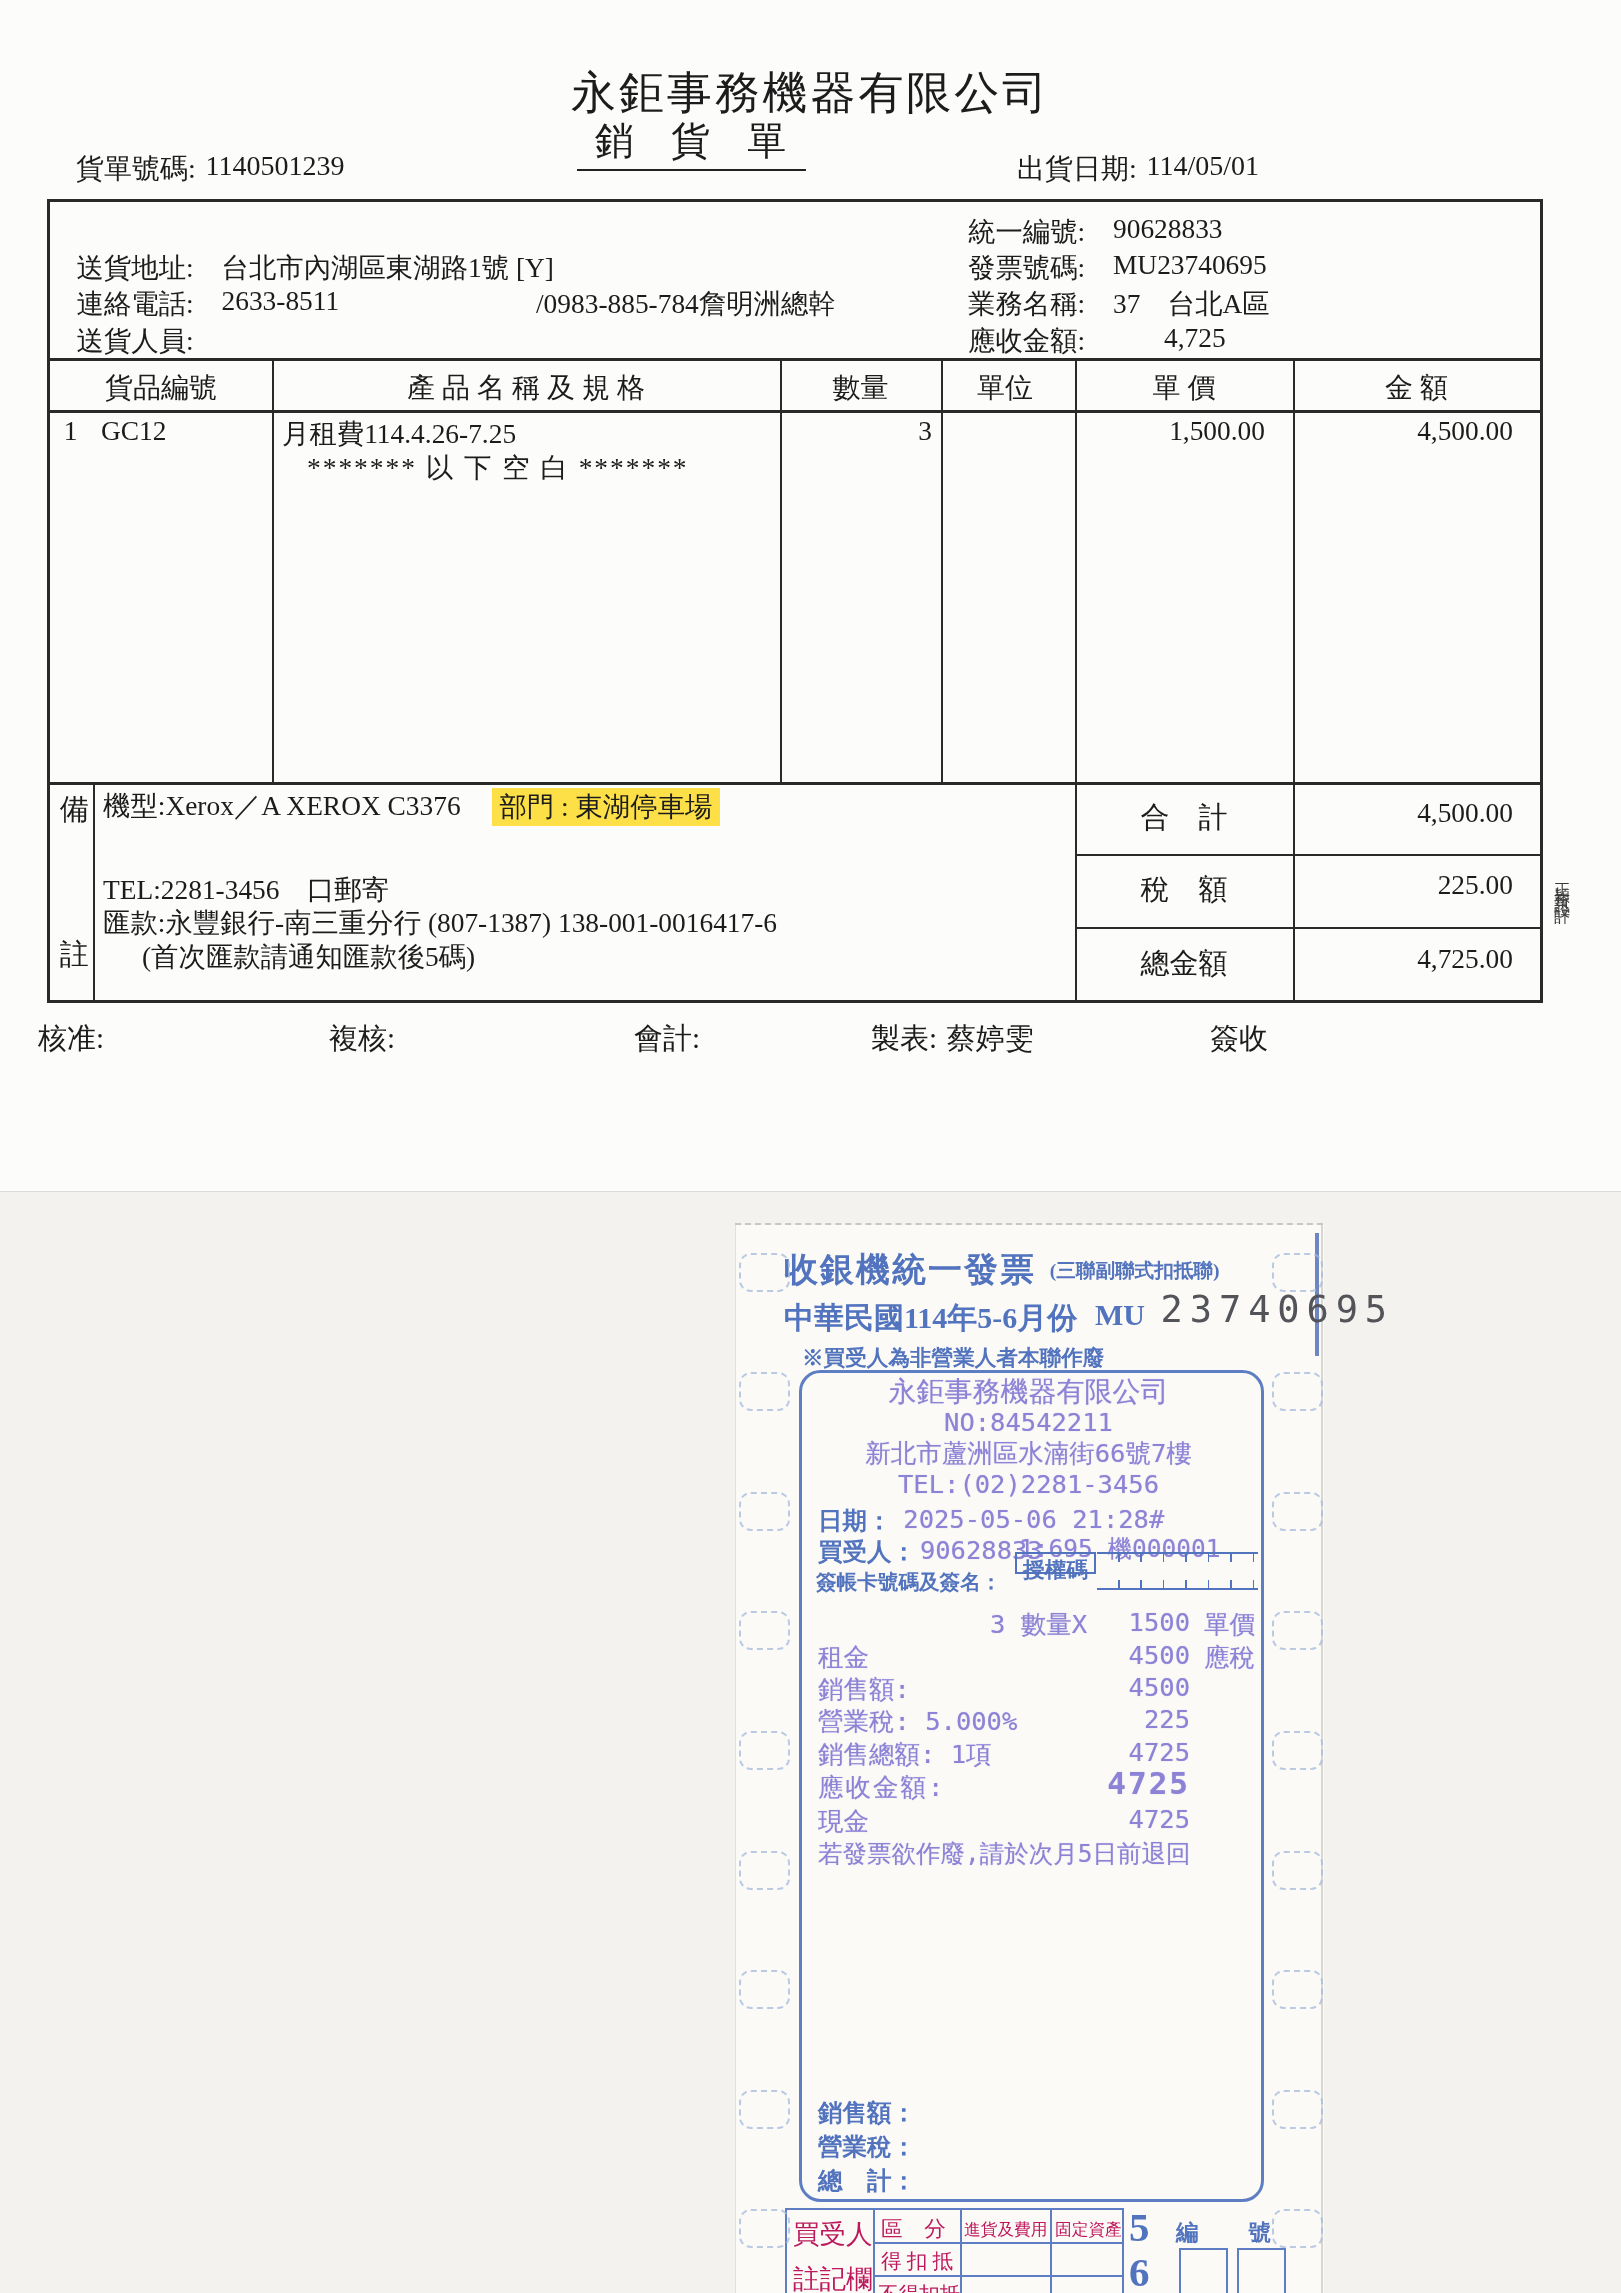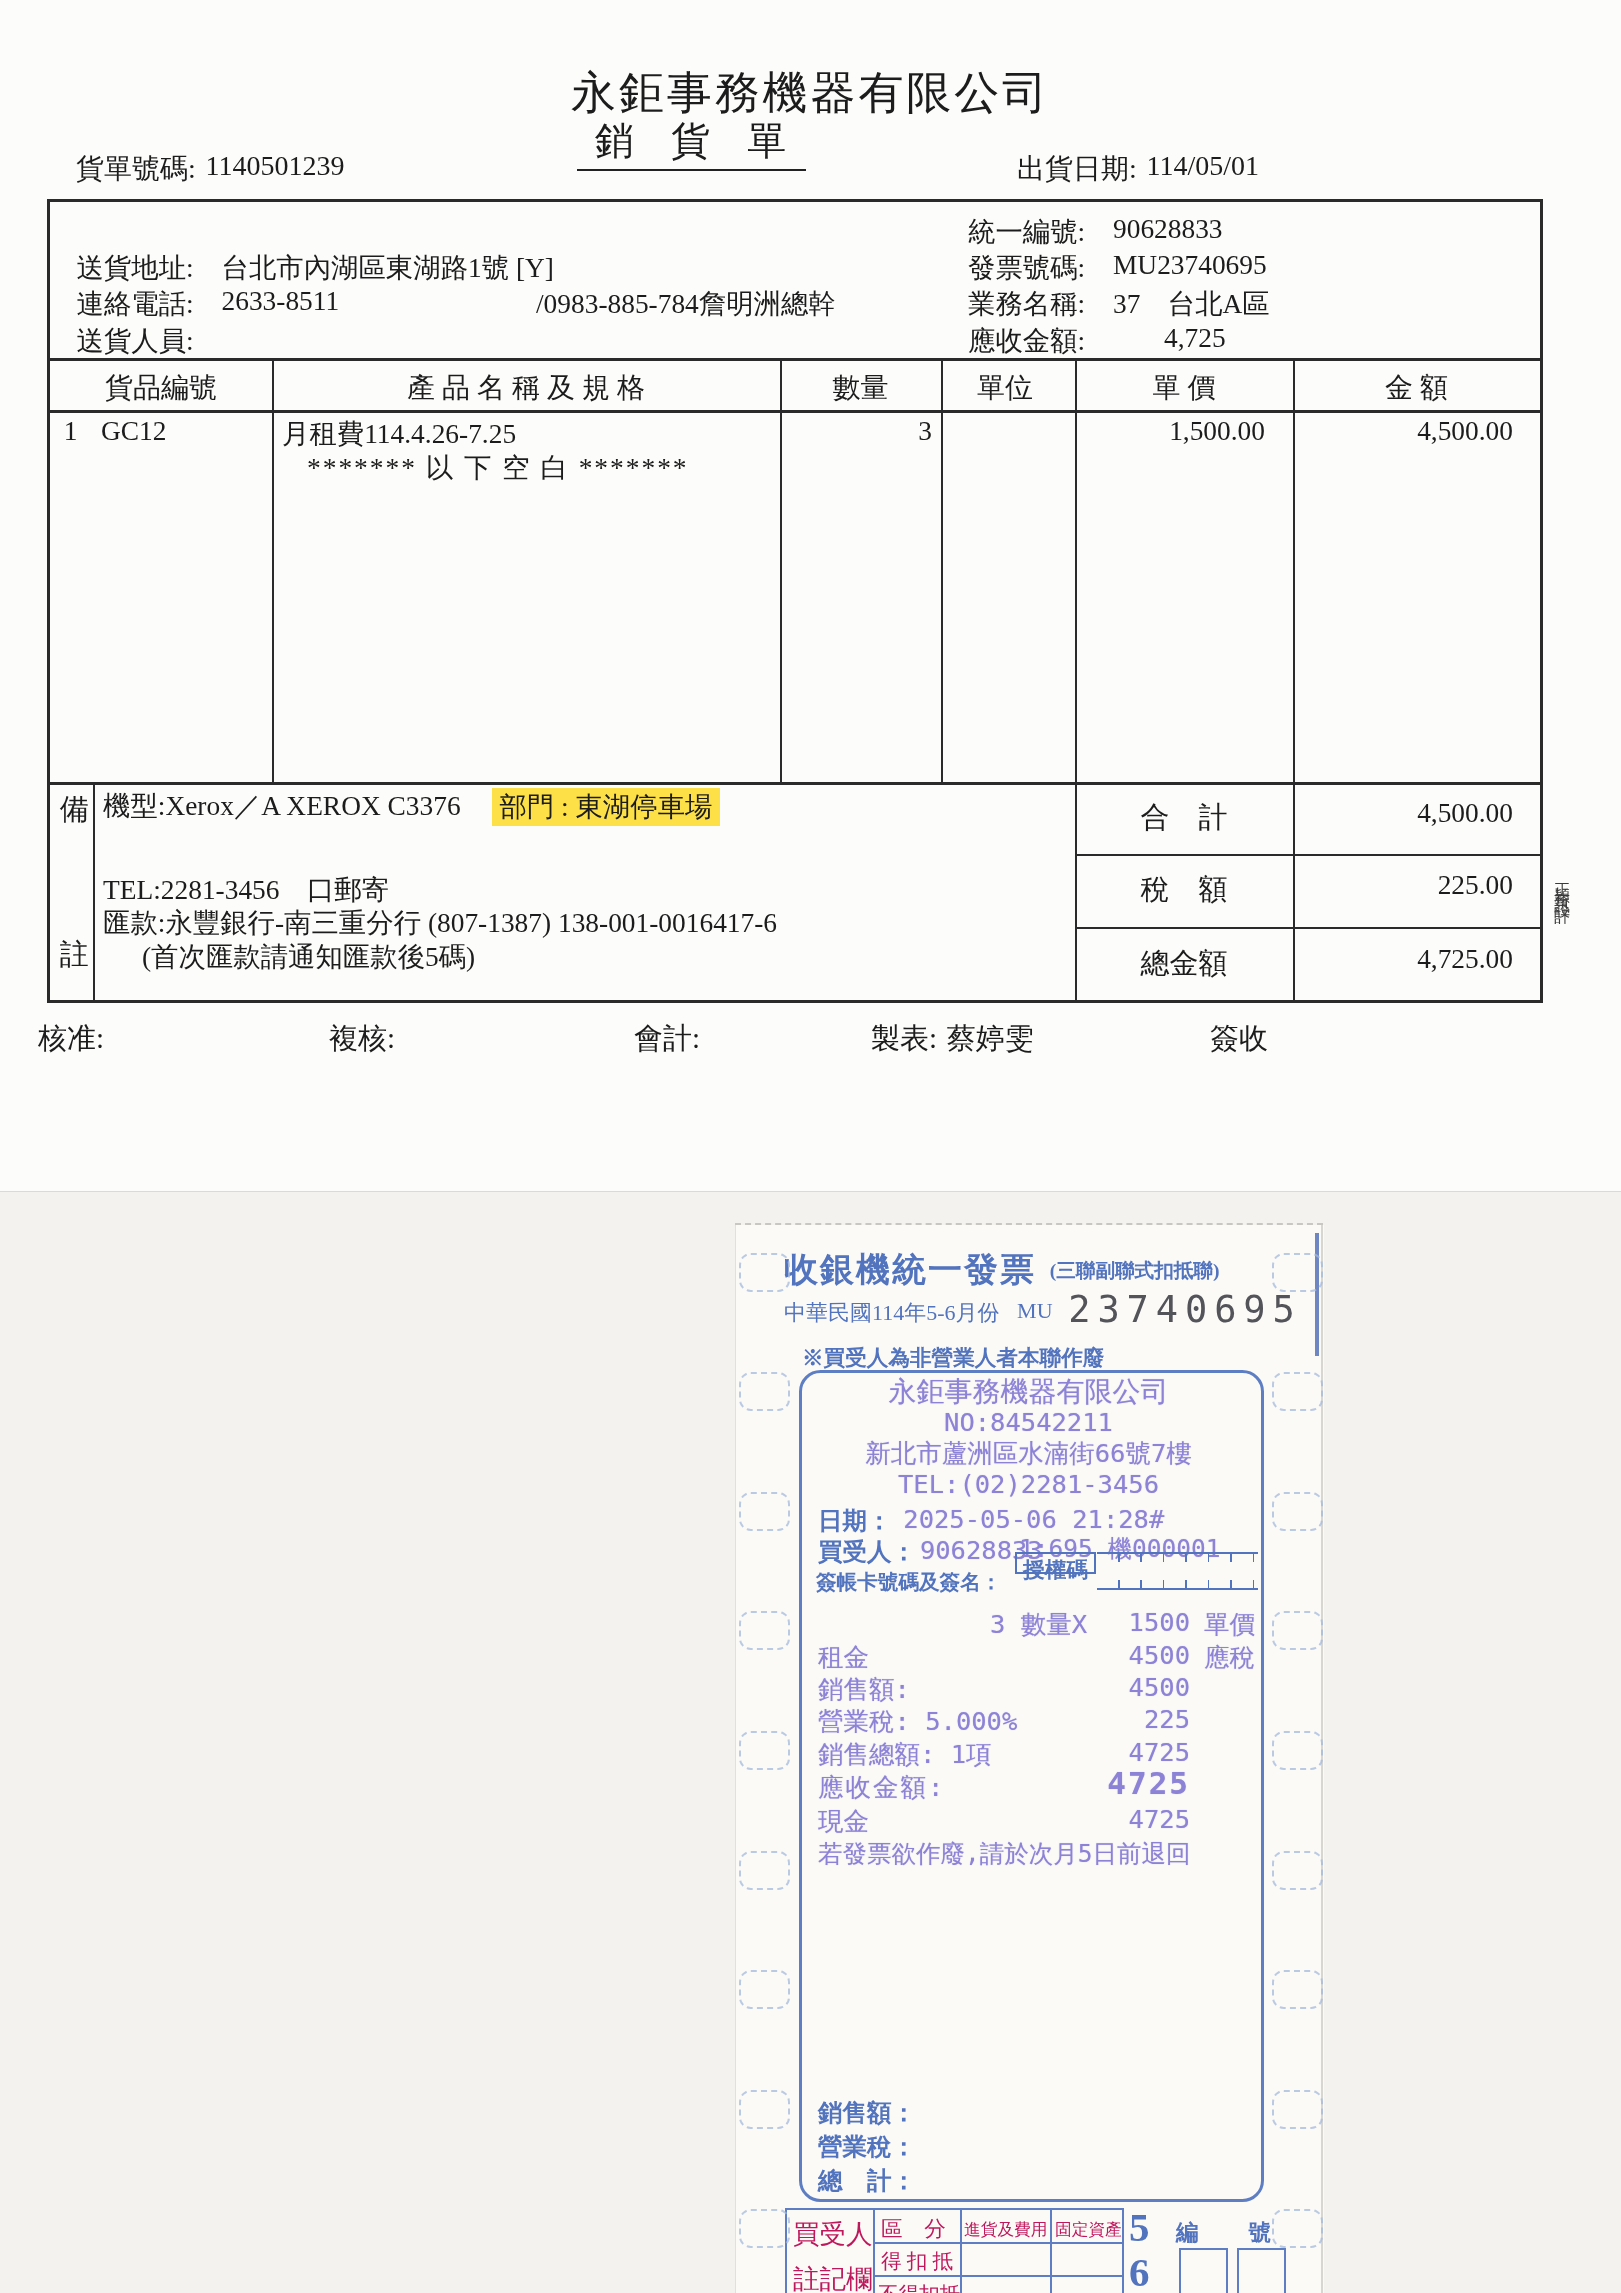--- a/index.html
+++ b/index.html
@@ -26,21 +26,21 @@
   .sig{font-size:29px;white-space:nowrap;display:flex;gap:9.8px;}
   
   .receipt-paper{left:735px;top:1225px;width:588px;height:1068px;background:#fbfaf7;border-left:1px solid #e2e0db;}
   .tear{left:735px;top:1223px;width:588px;height:0;border-top:2px dashed #c9c7c2;}
   .r-edge{left:1321px;top:1225px;width:2px;height:1068px;background:#d8d6d1;}
   .r-bluebar{left:1315px;top:1233px;width:3.9px;height:123px;background:#6e86c2;}
   .blue{color:#5273bd;}
   .purple{color:#8d83d6;font-family:"DejaVu Sans Mono","Liberation Mono",monospace;text-shadow:0 0 1px rgba(141,131,214,.55);}
   .r-title{font-size:34px;font-weight:bold;letter-spacing:2px;}
   .r-title-sfx{font-size:19.6px;font-weight:bold;}
-  .r-period{font-size:22px;font-weight:normal;}
+  .r-period{font-size:30px;font-weight:bold;}
   .r-num{font-size:37px;letter-spacing:6.9px;color:#53535a;font-family:"DejaVu Sans Mono","Liberation Mono",monospace;}
   .rbox{left:799px;top:1370px;width:459px;height:826px;border:3.9px solid #5e7ec4;border-radius:21.6px;}
   .stamp{text-align:center;line-height:31px;}
   .rlabel{font-size:24.5px;font-weight:bold;}
   .rline{position:absolute;left:818px;width:372px;height:29px;font-size:25.5px;}
   .rline .rl{position:absolute;left:0;top:0;white-space:nowrap;}
   .rline .rl.indent{left:172px;}
   .rline .rv{position:absolute;right:0;top:0;}
   .rline .rt{position:absolute;left:386px;top:0;white-space:nowrap;}
   .rline.big{font-size:31px;font-weight:bold;letter-spacing:2px;}

